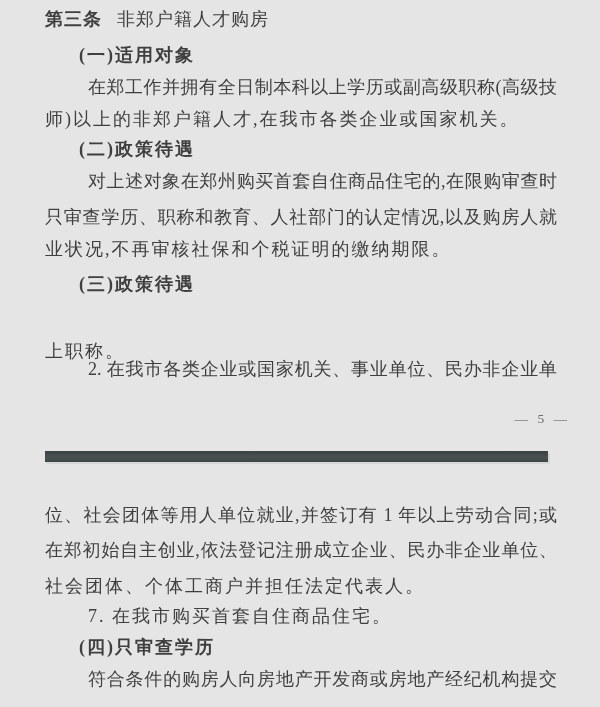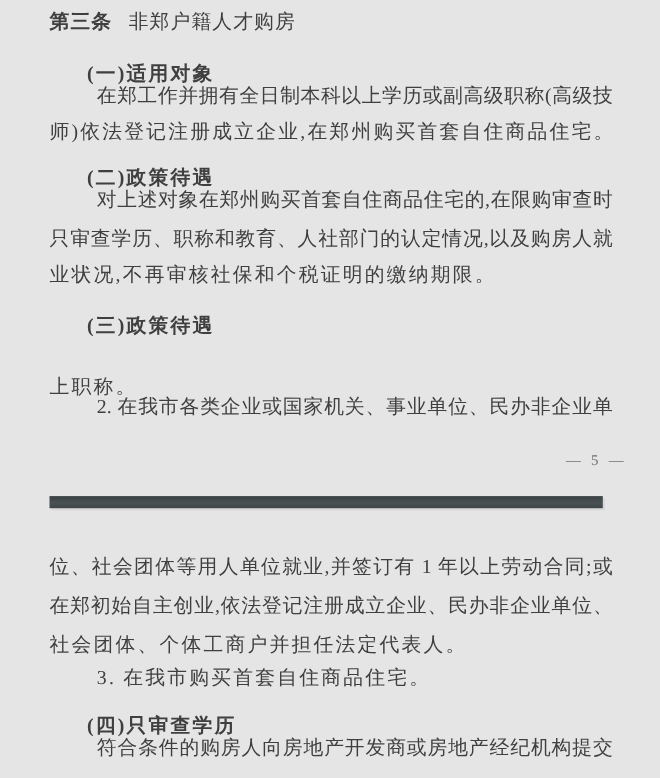--- a/index.html
+++ b/index.html
@@ -25,21 +25,20 @@
     white-space: normal;
     letter-spacing: 0;
     text-align: justify;
     text-align-last: justify;
   }
   .indent { text-indent: 43px; }
   .section {
     font-weight: 700;
     letter-spacing: 2px;
     padding-left: 34px;
-    margin-top: 12px;
   }
   .heading { letter-spacing: 1px; }
   .heading .hnum {
     font-weight: 700;
     margin-right: 15px;
     letter-spacing: 1px;
   }
   .pagenum {
     position: absolute;
     top: 411px;
@@ -63,36 +62,36 @@
 <body>
 
 <div class="page">
 
   <div class="line heading" style="top:10px">
     <span class="hnum">第三条</span><span>非郑户籍人才购房</span>
   </div>
 
   <div class="line section" style="top:46px">(一)适用对象</div>
   <div class="line just indent" style="top:78px">在郑工作并拥有全日制本科以上学历或副高级职称(高级技</div>
-  <div class="line" style="top:110px">师)依法登记注册成立企业,在郑州购买首套自住商品住宅。</div>
+  <div class="line" style="top:110px">师)以上的非郑户籍人才,在我市各类企业或国家机关。</div>
 
   <div class="line just indent" style="top:172px">对上述对象在郑州购买首套自住商品住宅的,在限购审查时</div>
   <div class="line section" style="top:140px">(二)政策待遇</div>
   <div class="line just" style="top:208px">只审查学历、职称和教育、人社部门的认定情况,以及购房人就</div>
   <div class="line" style="top:240px">业状况,不再审核社保和个税证明的缴纳期限。</div>
 
   <div class="line section" style="top:275px">(三)政策待遇</div>
   <div class="line" style="top:342px">上职称。</div>
   <div class="line just indent" style="top:360px">2. 在我市各类企业或国家机关、事业单位、民办非企业单</div>
 
   <div class="pagenum">— 5 —</div>
 
   <div class="separator"></div>
 
   <div class="line just" style="top:506px">位、社会团体等用人单位就业,并签订有 1 年以上劳动合同;或</div>
   <div class="line" style="top:577px">社会团体、个体工商户并担任法定代表人。</div>
   <div class="line just" style="top:541px">在郑初始自主创业,依法登记注册成立企业、民办非企业单位、</div>
-  <div class="line indent" style="top:607px">3. 在我市购买首套自住商品住宅。</div>
+  <div class="line indent" style="top:607px">7. 在我市购买首套自住商品住宅。</div>
 
   <div class="line section" style="top:638px">(四)只审查学历</div>
   <div class="line just indent" style="top:670px">符合条件的购房人向房地产开发商或房地产经纪机构提交</div>
 
 </div>
 
 </body></html>

